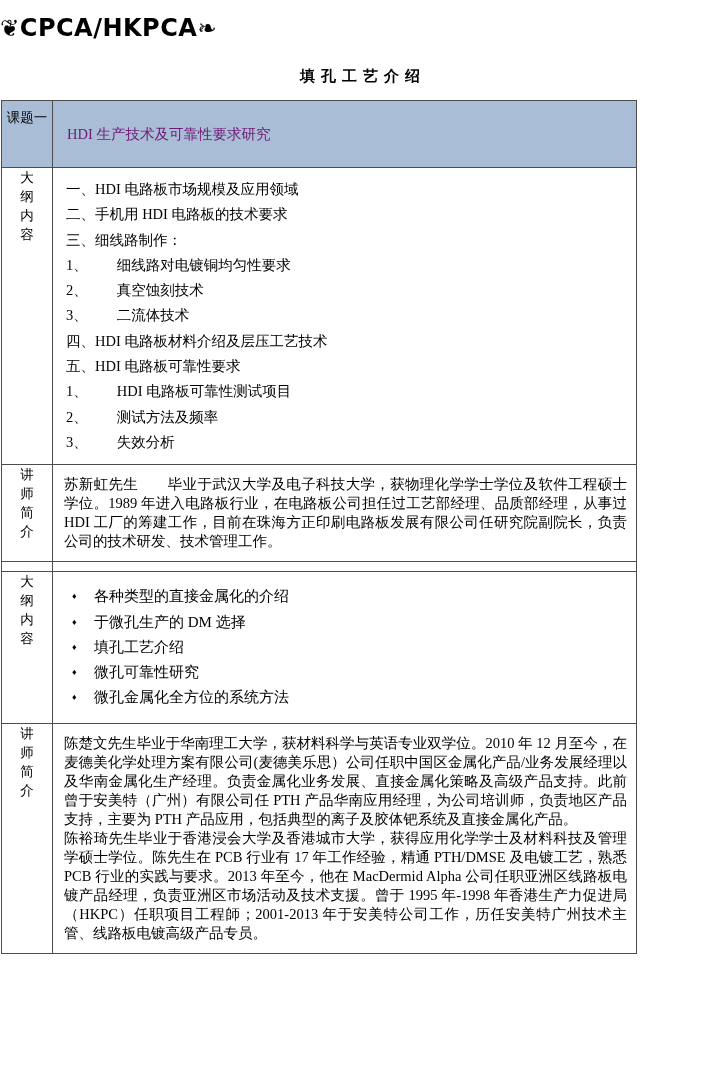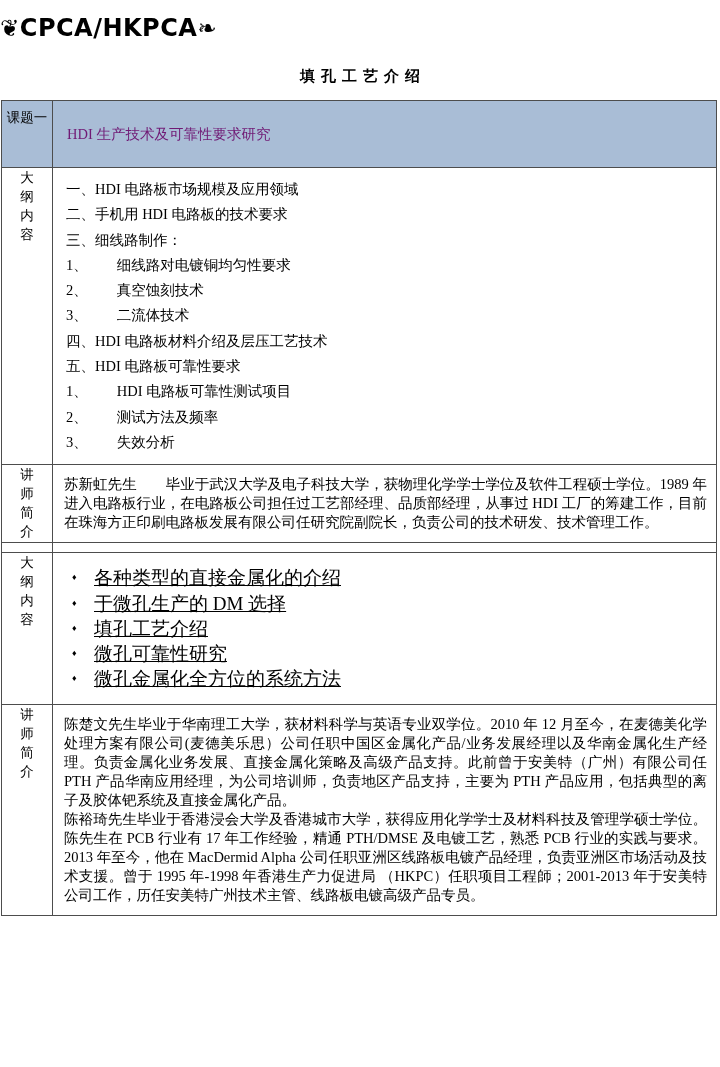--- a/index.html
+++ b/index.html
@@ -48,21 +48,21 @@
     font-size: 15px;
     letter-spacing: 6px;
     margin: 22px 0 14px 0;
     padding-left: 6px;
     line-height: 20px;
   }
 
   
   table.outline {
     border-collapse: collapse;
-    width: 716px;
+    width: 636px;
     margin: 0 0 0 1px;
     table-layout: fixed;
   }
   table.outline td {
     border: 1px solid #4d4d4d;
     vertical-align: top;
     padding: 0;
   }
 
   .col-label { width: 51px; }
@@ -108,23 +108,22 @@
   .outline-body {
     padding: 9px 8px 9px 13px;
     font-size: 14.5px;
     line-height: 25.3px;
   }
   .outline-body .ln { white-space: pre; }
 
   
   .bullet-list {
     padding: 12px 8px 12px 13px;
-    font-size: 19px;
+    font-size: 15px;
     line-height: 25.3px;
-    text-decoration: underline;
   }
   .bullet-list .bl {
     display: block;
     padding-left: 28px;
     position: relative;
   }
   .bullet-list .bl::before {
     content: "\2666";
     position: absolute;
     left: 6px;

